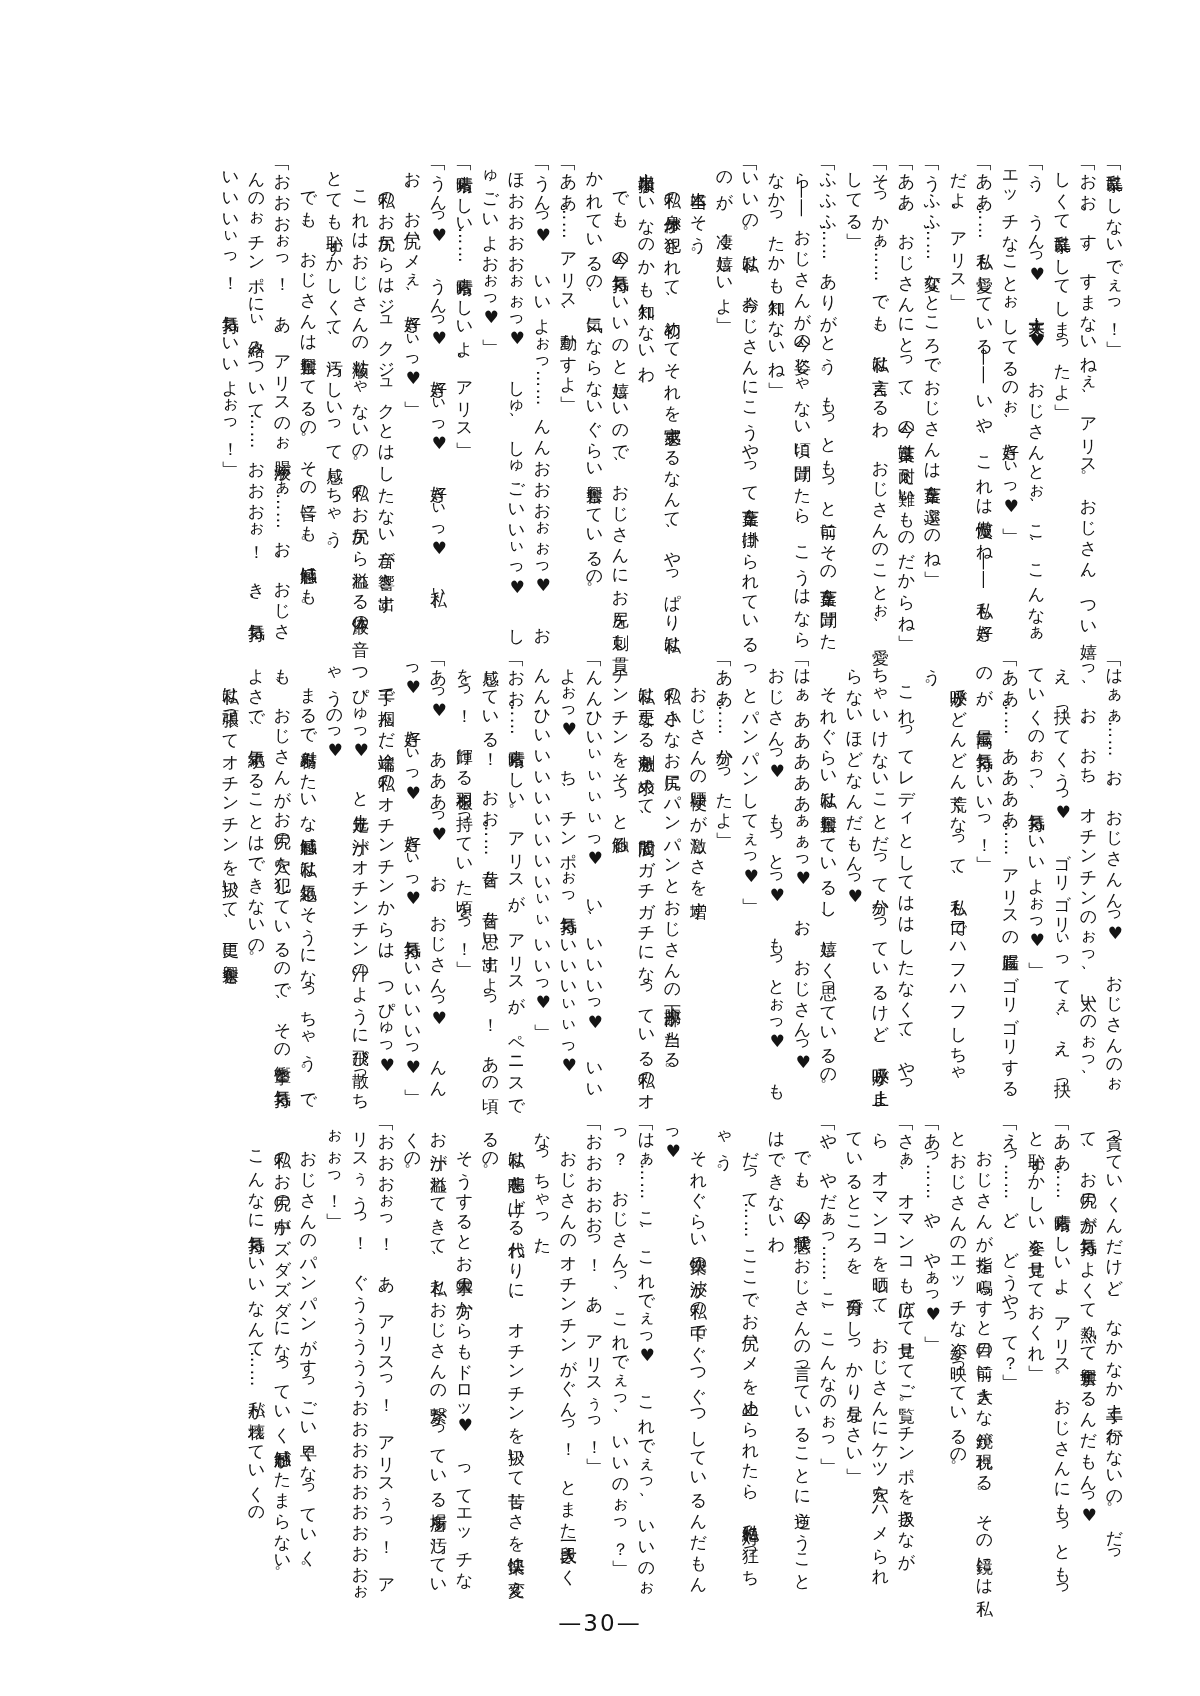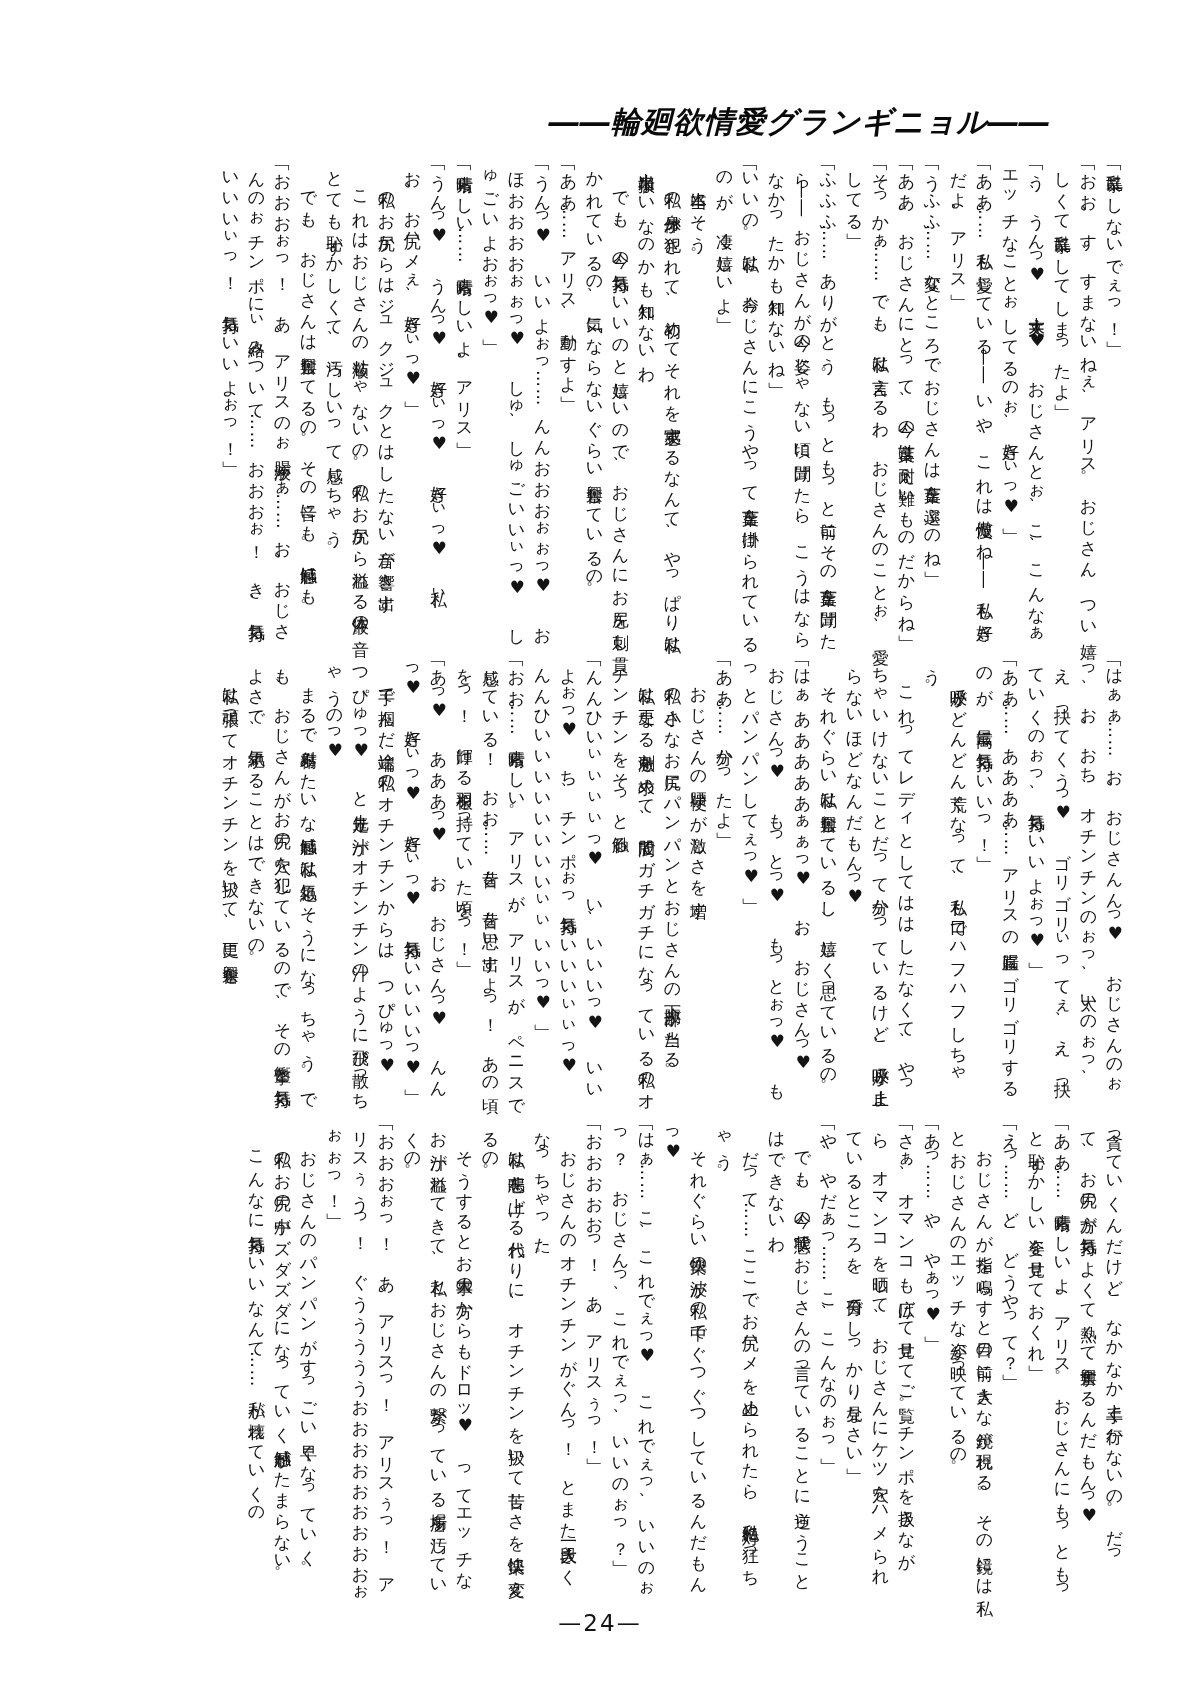--- a/index.html
+++ b/index.html
@@ -57,21 +57,20 @@
     text-align: center;
     font-size: 23px;
     letter-spacing: 2px;
     color: #141414;
   }
 </style>
 </head>
 <body>
 
 <div class="page">
-  <h1 class="title">――輪廻欲情愛グランギニョル――</h1>
 
   <div class="band band-1">
       <p>「乱暴にしないでぇっ！」</p>
       <p>「おお、す、すまないねぇ、アリス。おじさん、つい嬉しくて乱暴にしてしまったよ」</p>
       <p>「う、うんっ♥　大丈夫ぅ♥　おじさんとぉ、こ、こんなぁエッチなことぉしてるのぉ、好きぃっ♥」</p>
       <p>「ああ……私も愛している――いや、これは傲慢だね――私も好きだよ、アリス」</p>
       <p>「うふふ……変なところでおじさんは言葉を選ぶのね」</p>
       <p>「ああ。おじさんにとって、今の言葉は耐え難いものだからね」</p>
       <p>「そっかぁ……でも、私は言えるわ。おじさんのことぉ、愛してる」</p>
       <p>「ふふふ……ありがとう。もっともっと前にその言葉を聞けたら――おじさんが今の姿じゃない頃に聞けたら、こうはならなかったかも知れないね」</p>
@@ -121,14 +120,14 @@
       <p>「おおおおおっ！　あ、アリスぅっ！」</p>
       <p class="indent">おじさんのオチンチンがぐんっ！　とまた一段大きくなっちゃった。</p>
       <p class="indent">私は悲鳴を上げる代わりに、オチンチンを扱いて苦しさを快楽に変えるの。</p>
       <p class="indent">そうするとお大事の方からもドロッ♥　ってエッチなお汁が溢れてきて、私とおじさんの繋がっている場所を汚していくの。</p>
       <p>「おおおぉっ！　あ、アリスっ！　アリスぅっ！　アリスぅうっ！　ぐうううううおおおおおおおおおぉぉぉっ！」</p>
       <p class="indent">おじさんのパンパンがすっごい早くなっていく。</p>
       <p class="indent">私のお尻の中がズダズダになっていく感触がたまらない。</p>
       <p class="indent">こんなに気持ちいいなんて……私が壊れていくの</p>
     </div>
 
-  <div class="pagenum">—24—</div>
+  <div class="pagenum">—30—</div>
 </div>
 
 </body></html>

